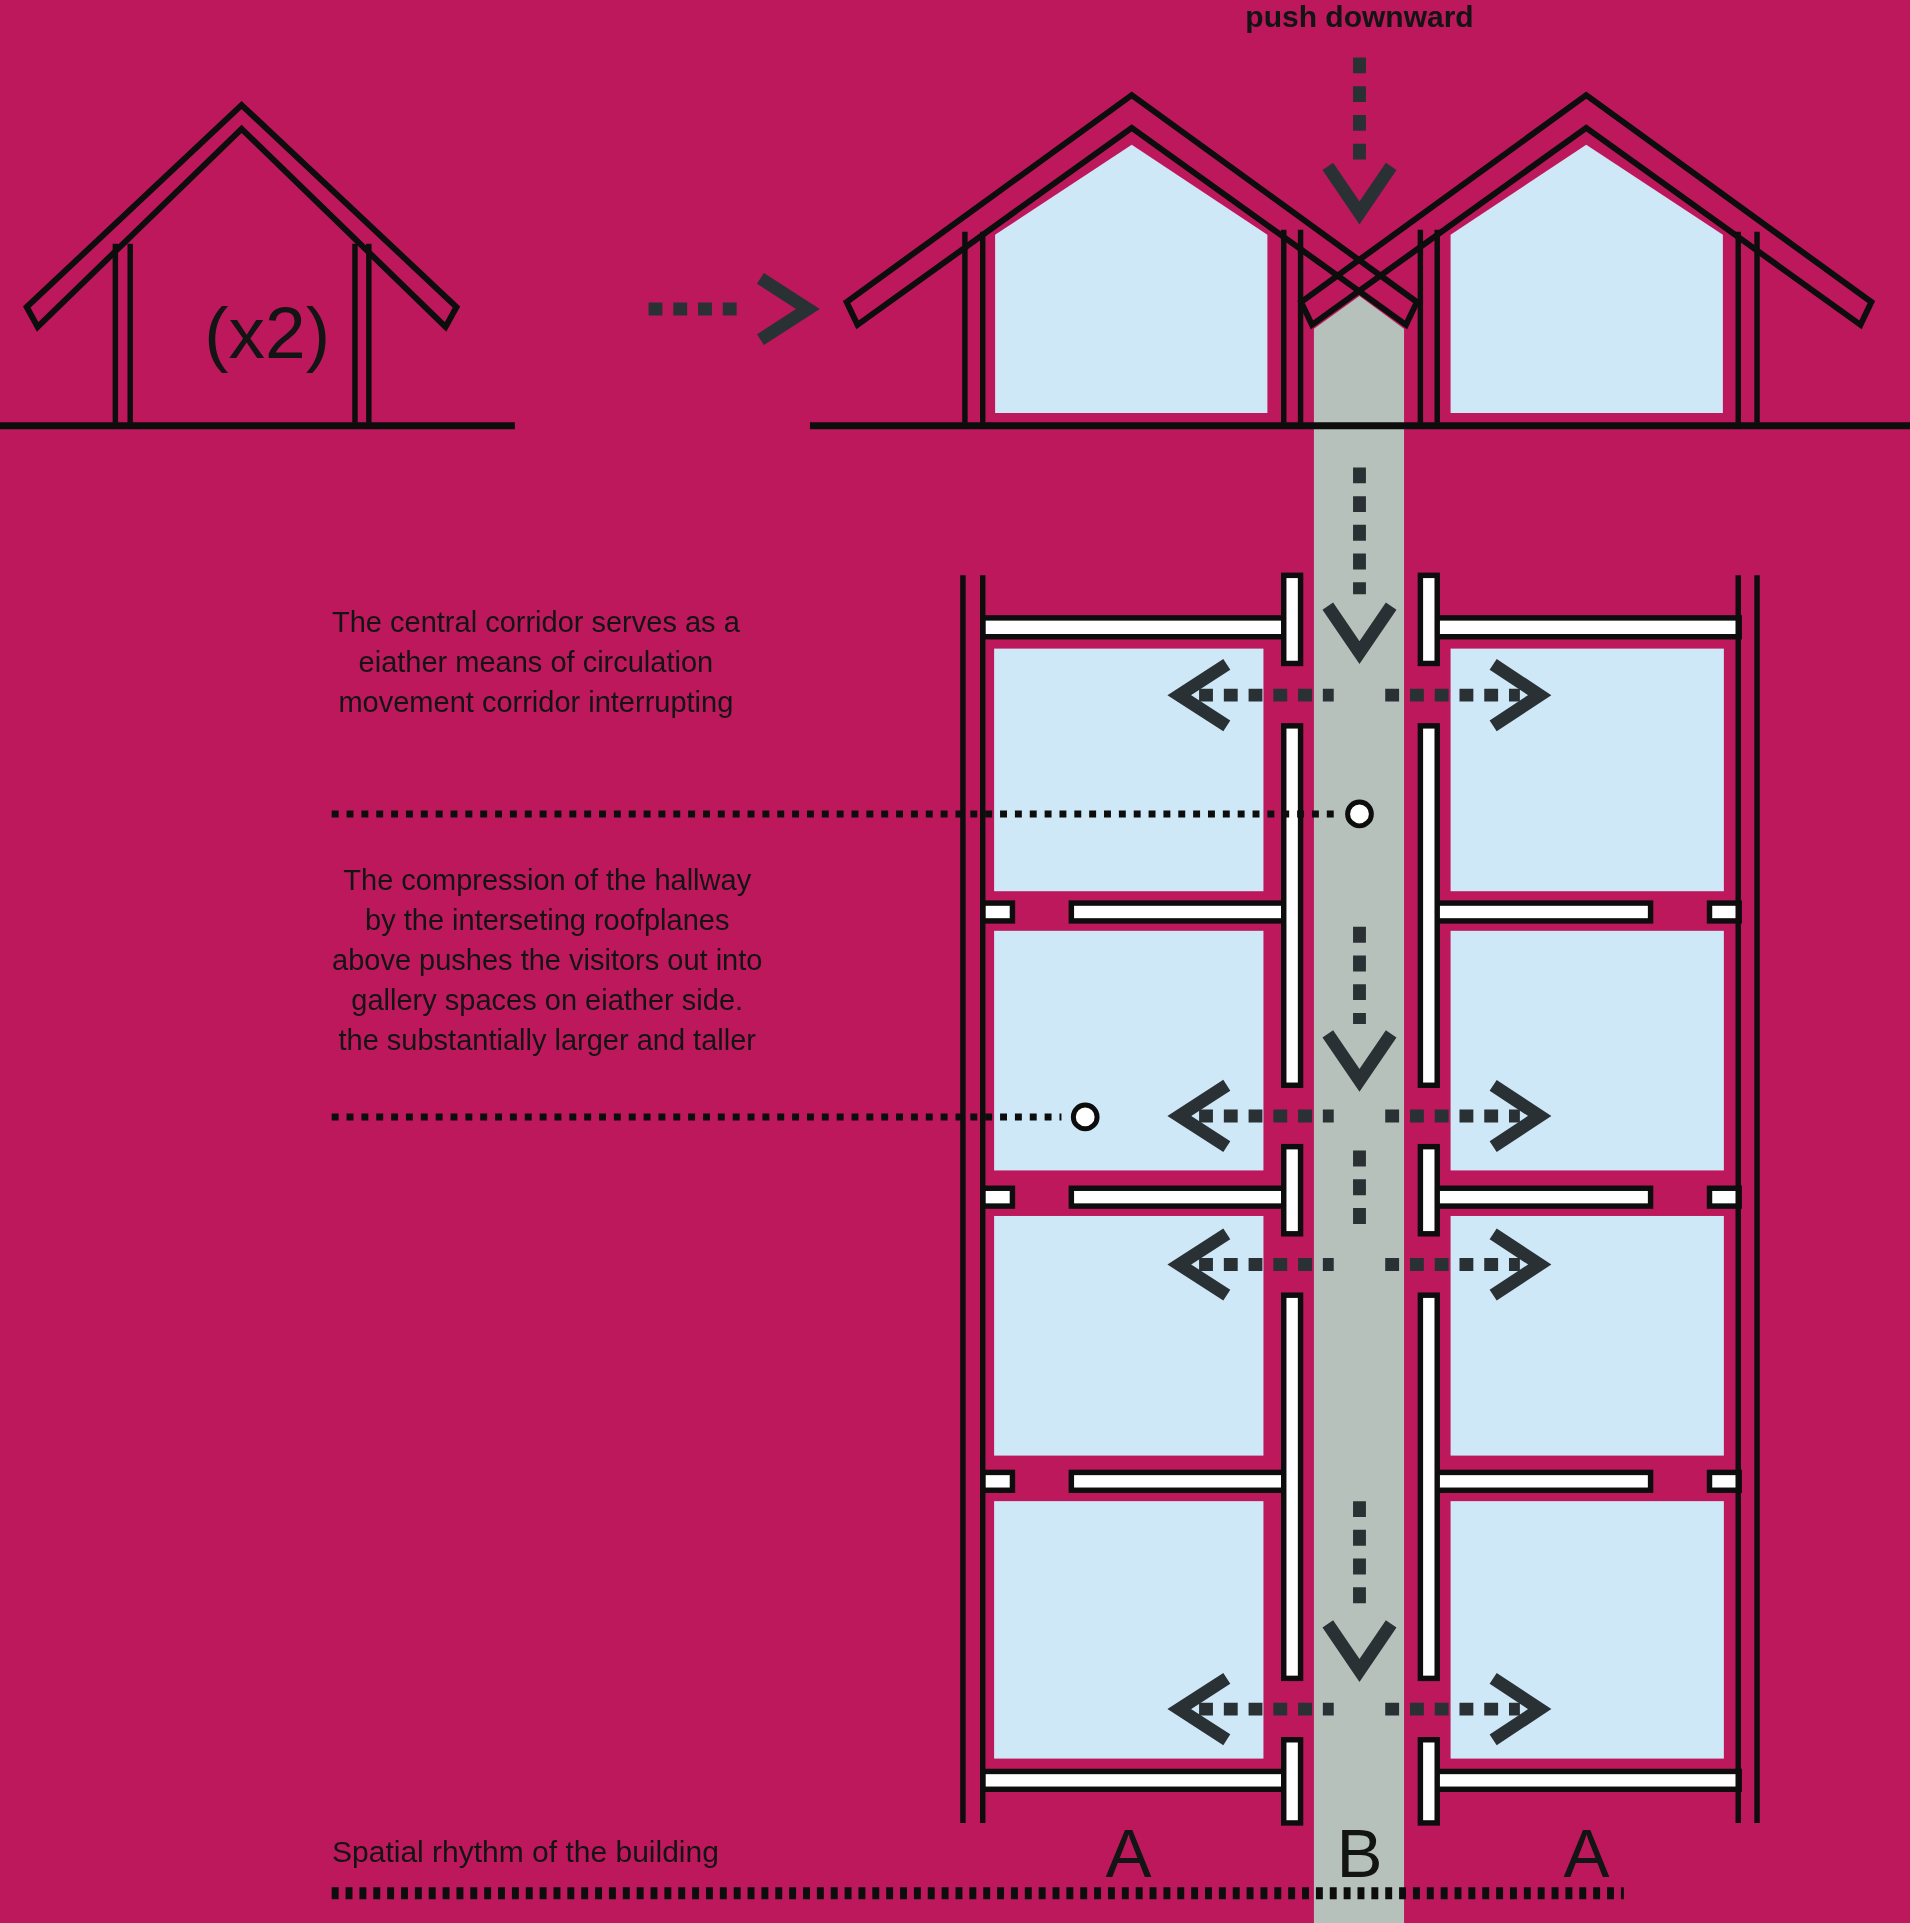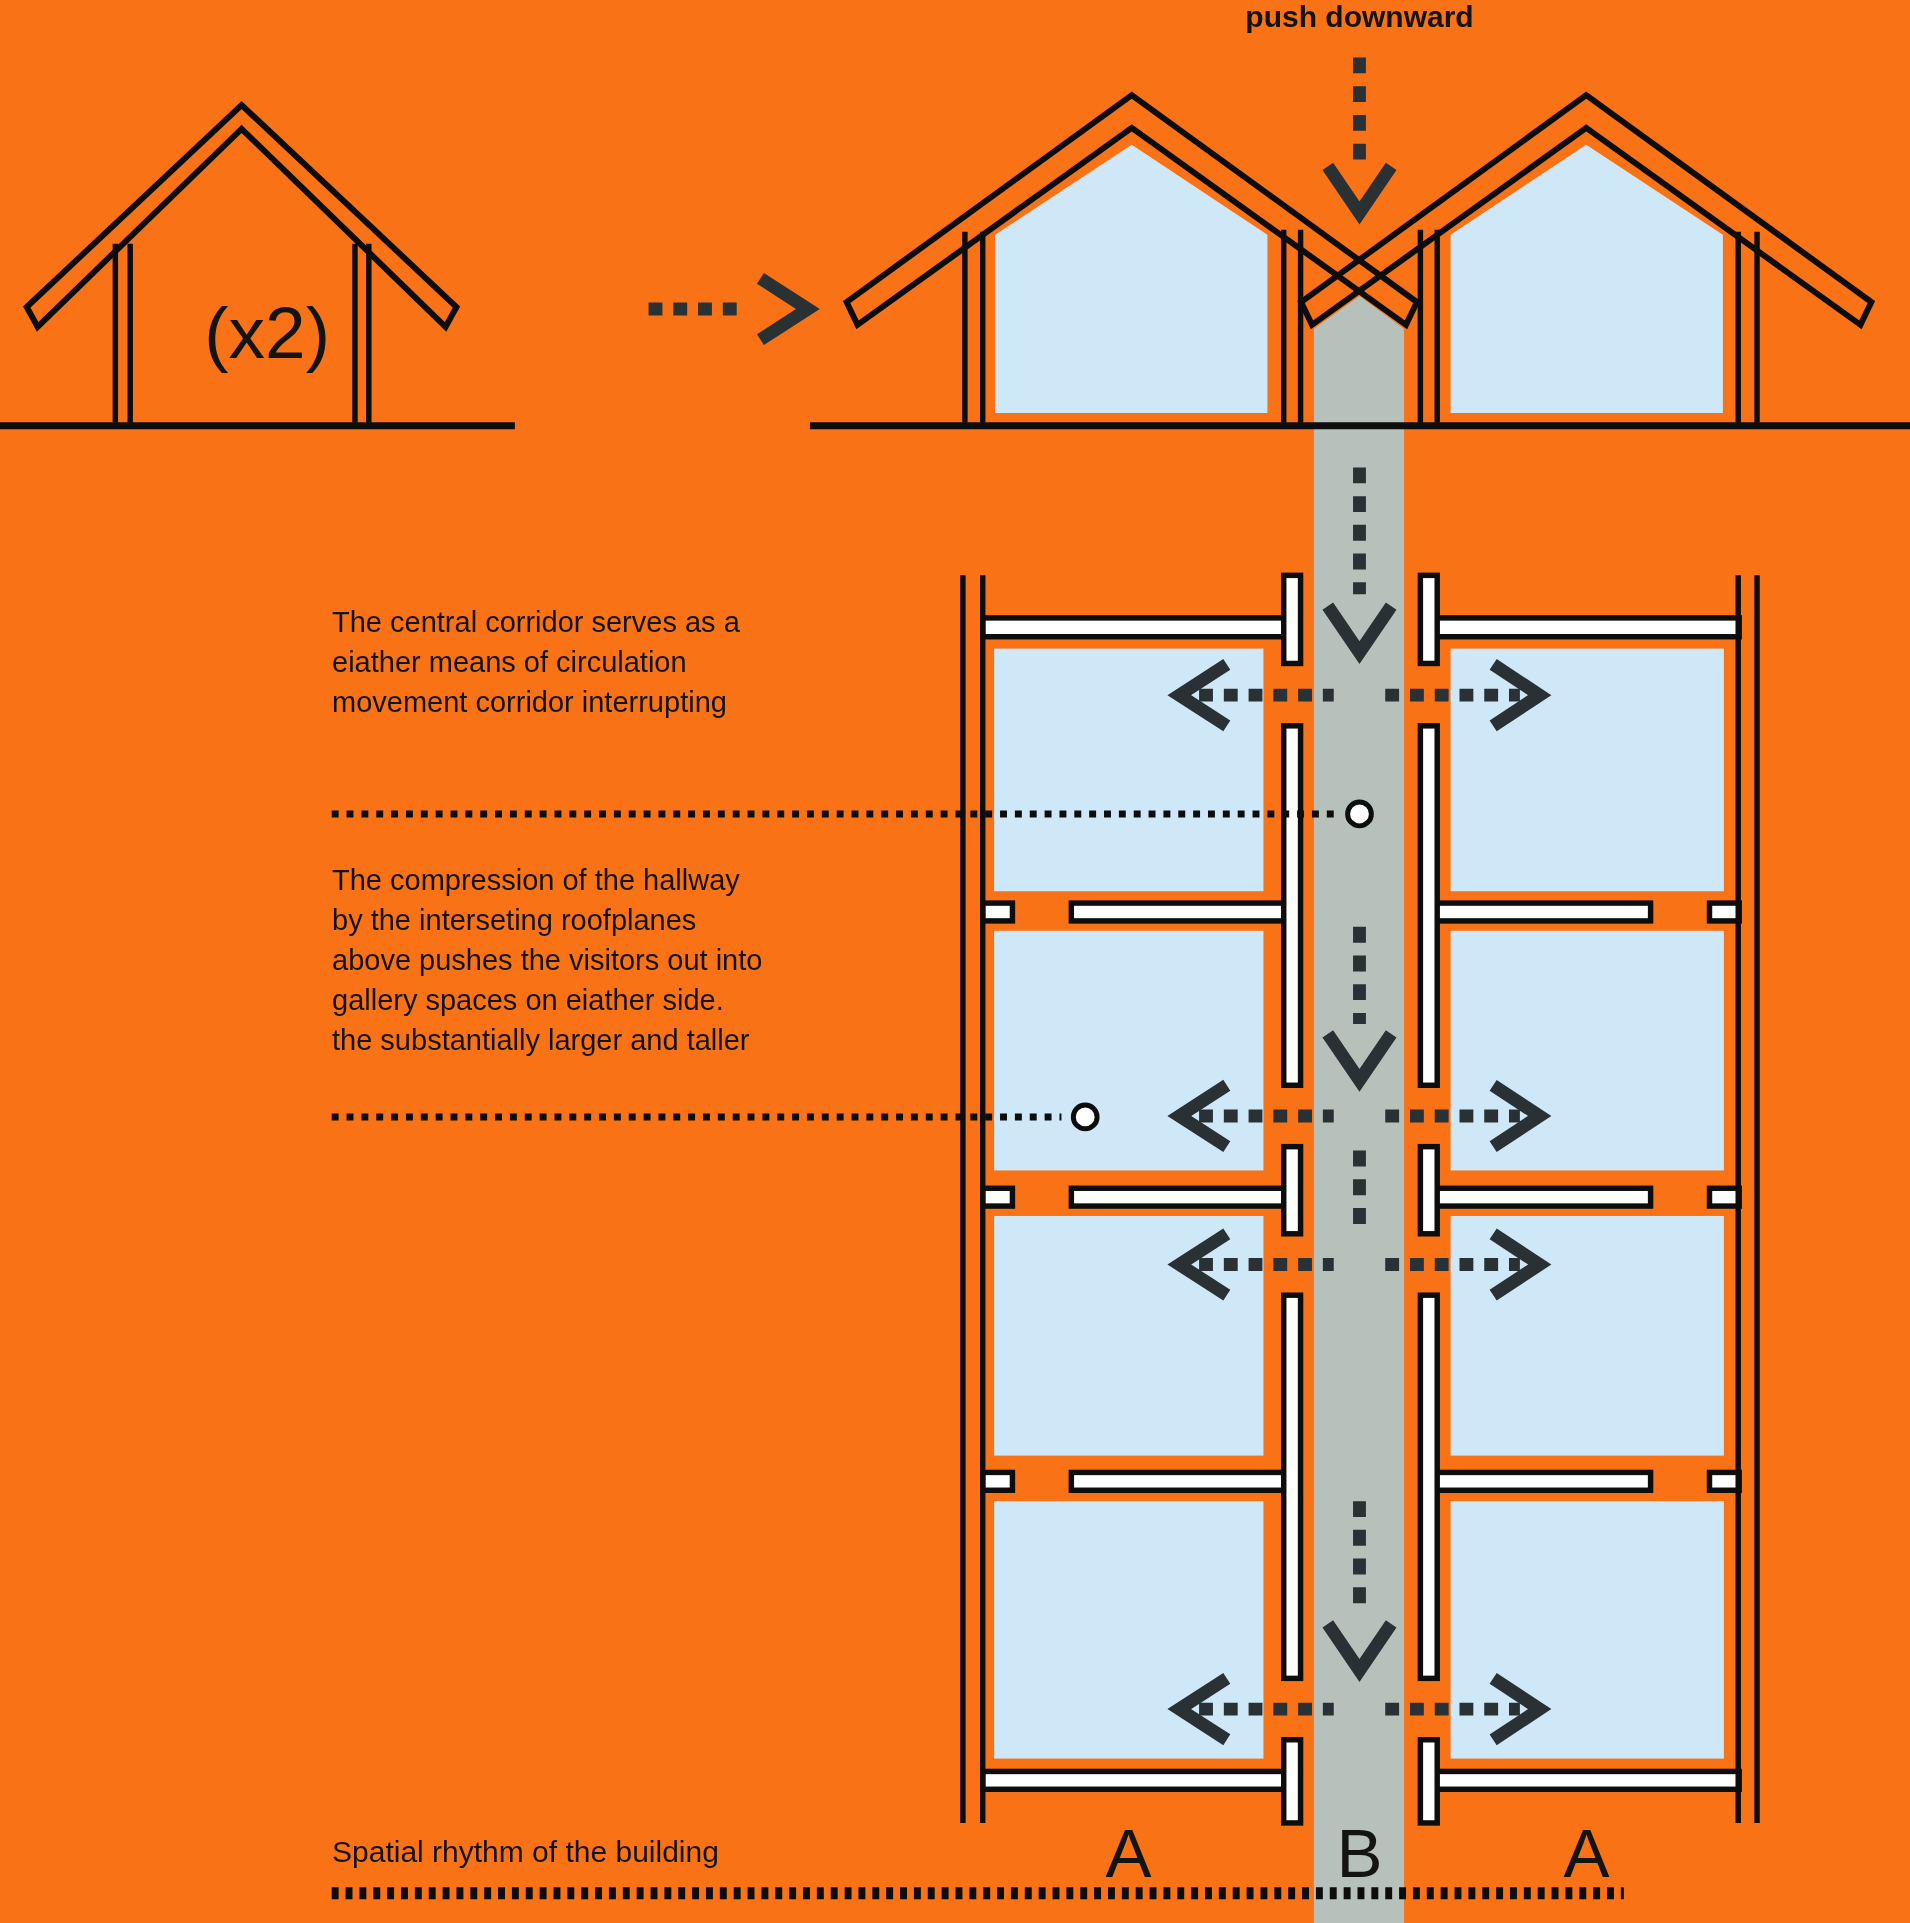--- a/index.html
+++ b/index.html
@@ -1,34 +1,34 @@
 <!DOCTYPE html>
 <html style="--gallery_blue: #cfe8f8; --corridor_gray: #b7c1bb; --line_black: #0d0d0d; --arrow_dark: #2a3134; --text_black: #131414;"><head>
 <meta charset="utf-8">
 <title>Gallery circulation diagram</title>
 <style>
   html,body{margin:0;padding:0;background:#fff;}
-  .canvas{position:relative;width:1911px;height:1924px;background:#f97316;overflow:hidden;
+  .canvas{position:relative;width:1911px;height:1924px;background:#be185d;overflow:hidden;
           font-family:"Liberation Sans", sans-serif;}
   .canvas svg{position:absolute;left:0;top:0;}
   
   .gray{fill:var(--corridor_gray,#b7c1bb);}
   .blue{fill:var(--gallery_blue,#cfe8f8);}
   .w{stroke:var(--line_black,#0d0d0d);fill:#ffffff;stroke-width:5.5;}
   .ln{stroke:var(--line_black,#0d0d0d);stroke-width:5.5;fill:none;}
   .lng{stroke:var(--line_black,#0d0d0d);stroke-width:7;fill:none;}
   .roof{stroke:var(--line_black,#0d0d0d);stroke-width:6;fill:none;}
   .arr{stroke:var(--arrow_dark,#2a3134);stroke-width:13;fill:none;}
   .dv{stroke-dasharray:16 13;}
   .dh{stroke-dasharray:14 11;}
   .lead{stroke:var(--line_black,#1a1a1a);stroke-width:7;stroke-dasharray:7 8;fill:none;}
   .leadb{stroke:var(--line_black,#1a1a1a);stroke-width:12;stroke-dasharray:7 7;fill:none;}
   .dot{fill:#ffffff;stroke:var(--line_black,#1a1a1a);stroke-width:5;}
   
-  .txt{position:absolute;color:var(--text_black,#131414);white-space:nowrap;}
+  .txt{position:absolute;color:var(--text_black,#131414);white-space:nowrap;text-align:center;}
   .push{left:1220px;top:0px;width:279px;text-align:center;font-size:30px;font-weight:bold;line-height:34px;}
   .mult{left:156px;top:293px;width:174px;text-align:right;font-size:73px;font-weight:300;line-height:79px;}
   .para{font-size:29px;line-height:40px;font-weight:400;}
   .para1{left:332px;top:602px;}
   .para2{left:332px;top:860px;}
   .rhythm{left:332px;top:1834px;font-size:30px;line-height:36px;}
   .zone{top:1818px;width:119px;text-align:center;font-size:69px;font-weight:300;line-height:71px;}
   .zoneL{left:1069px;} .zoneB{left:1300px;} .zoneR{left:1527px;}
 </style>
 </head>

